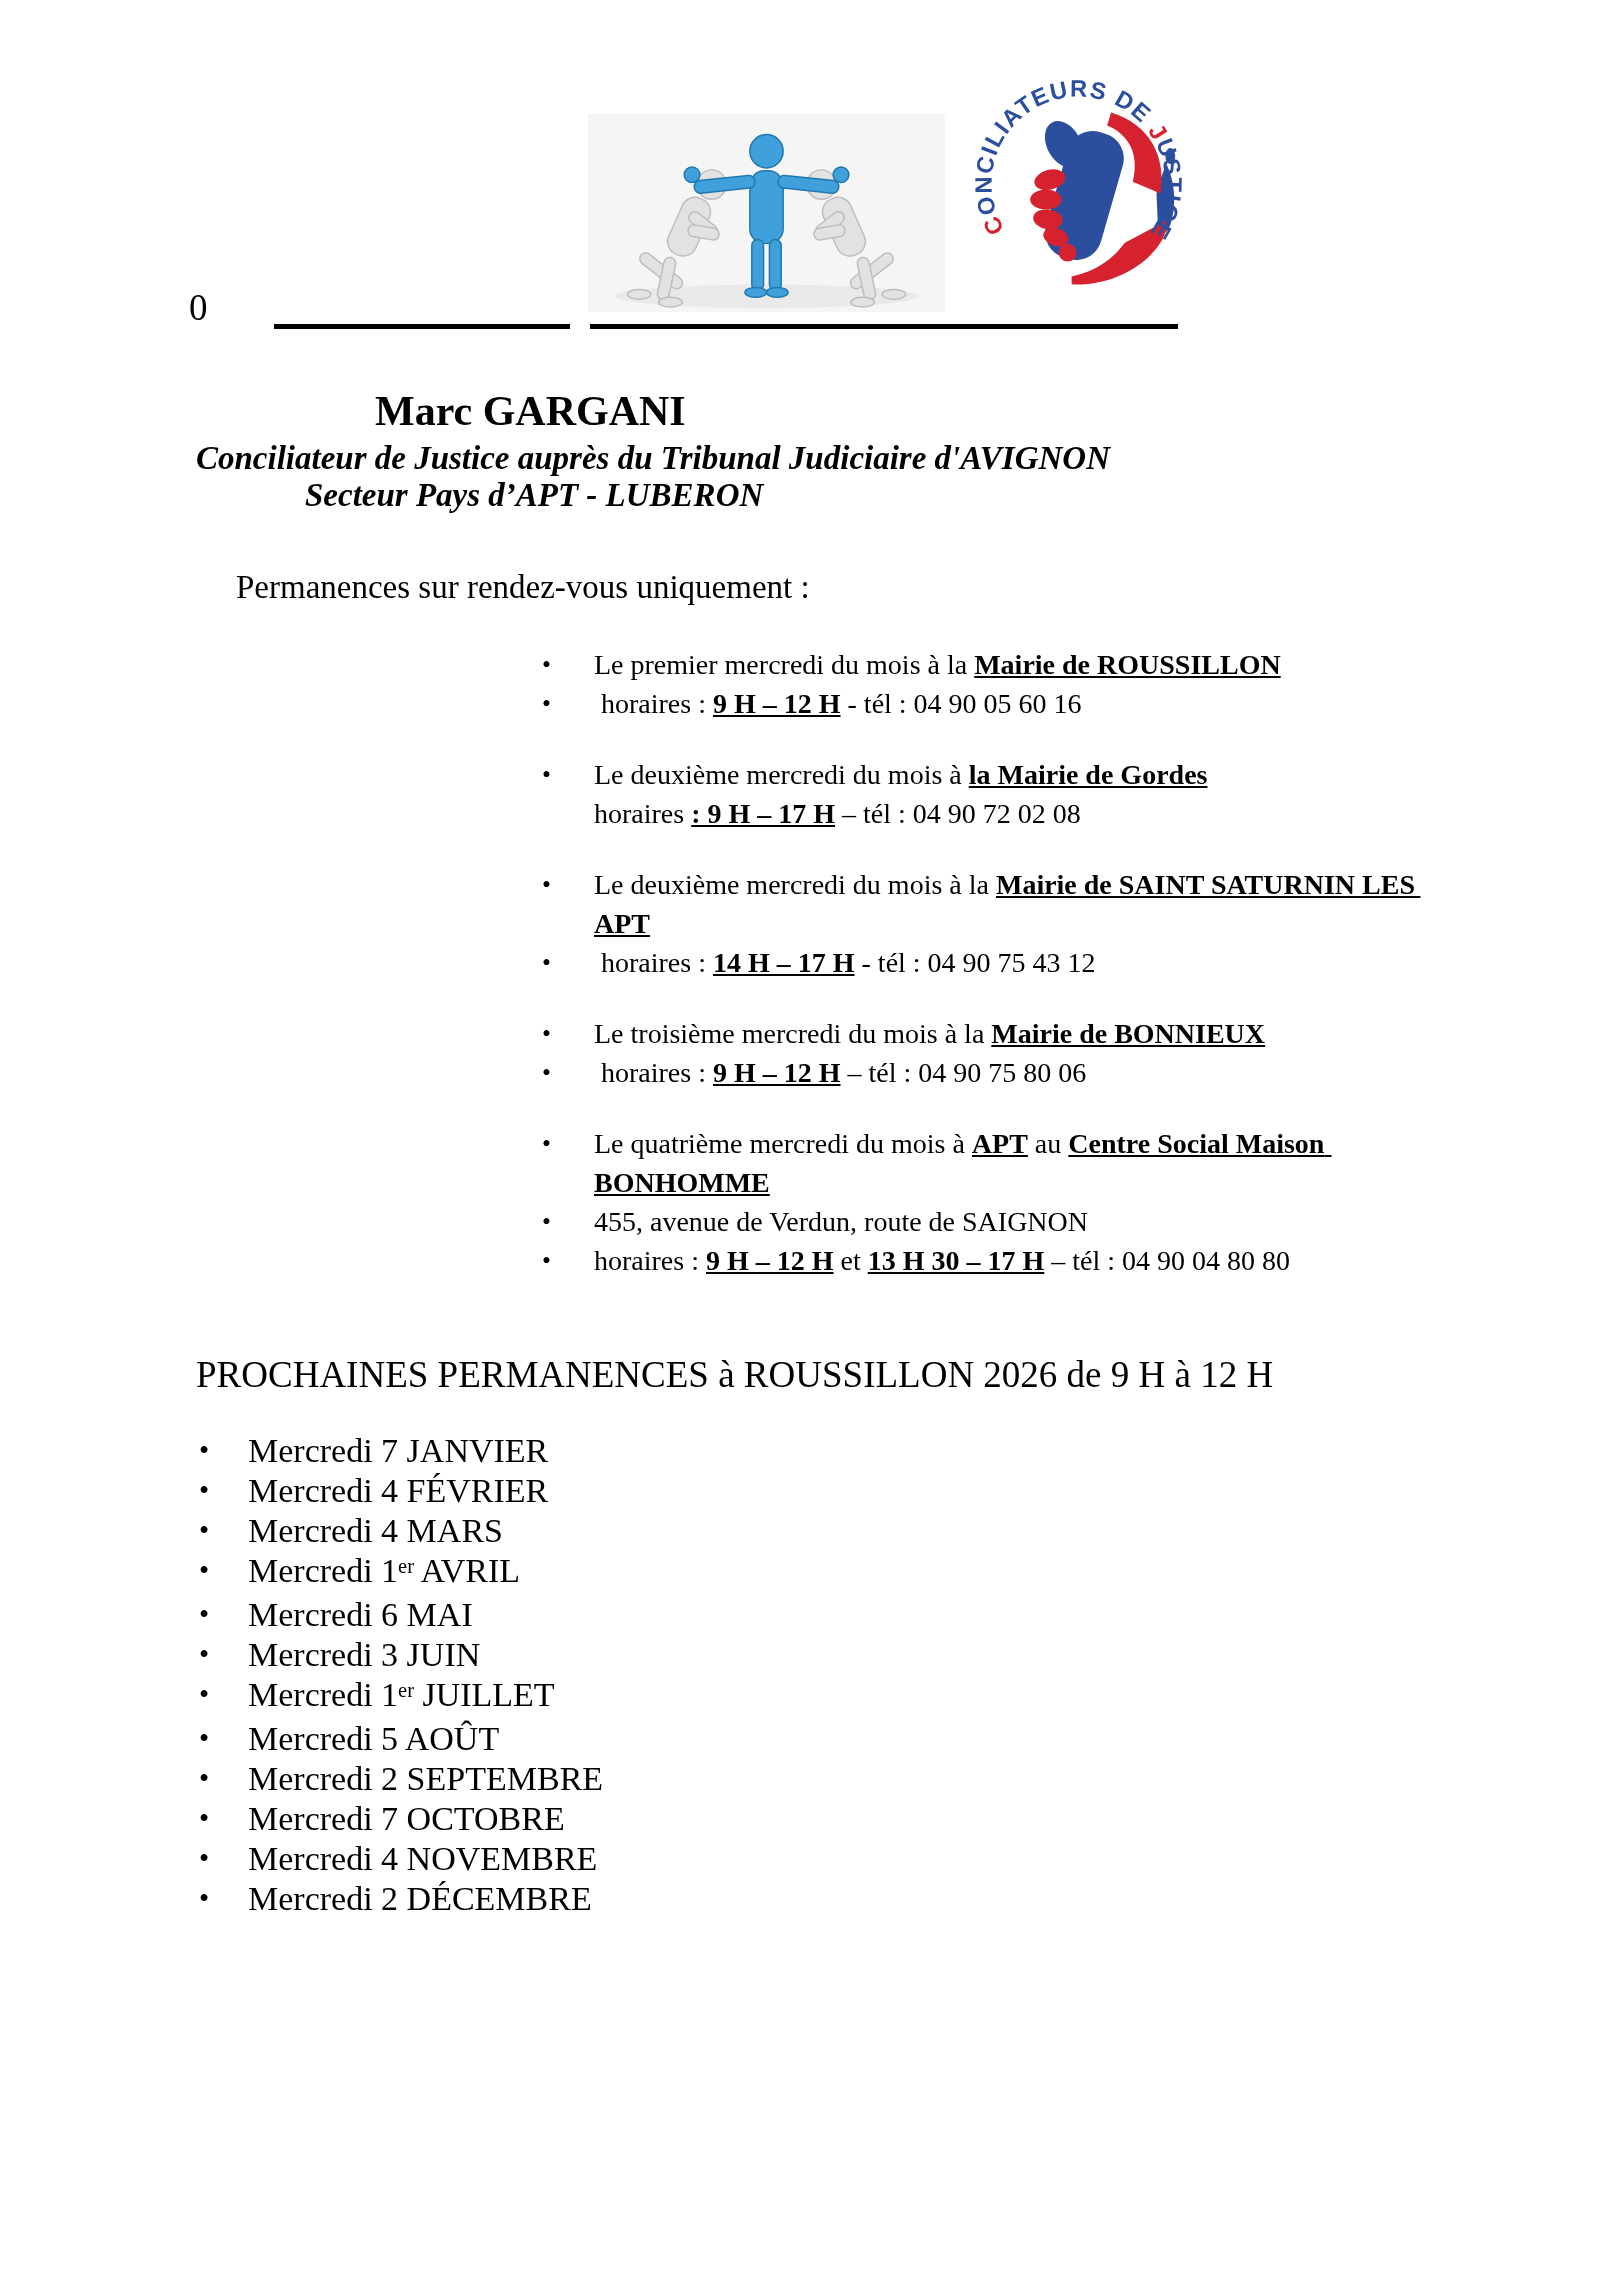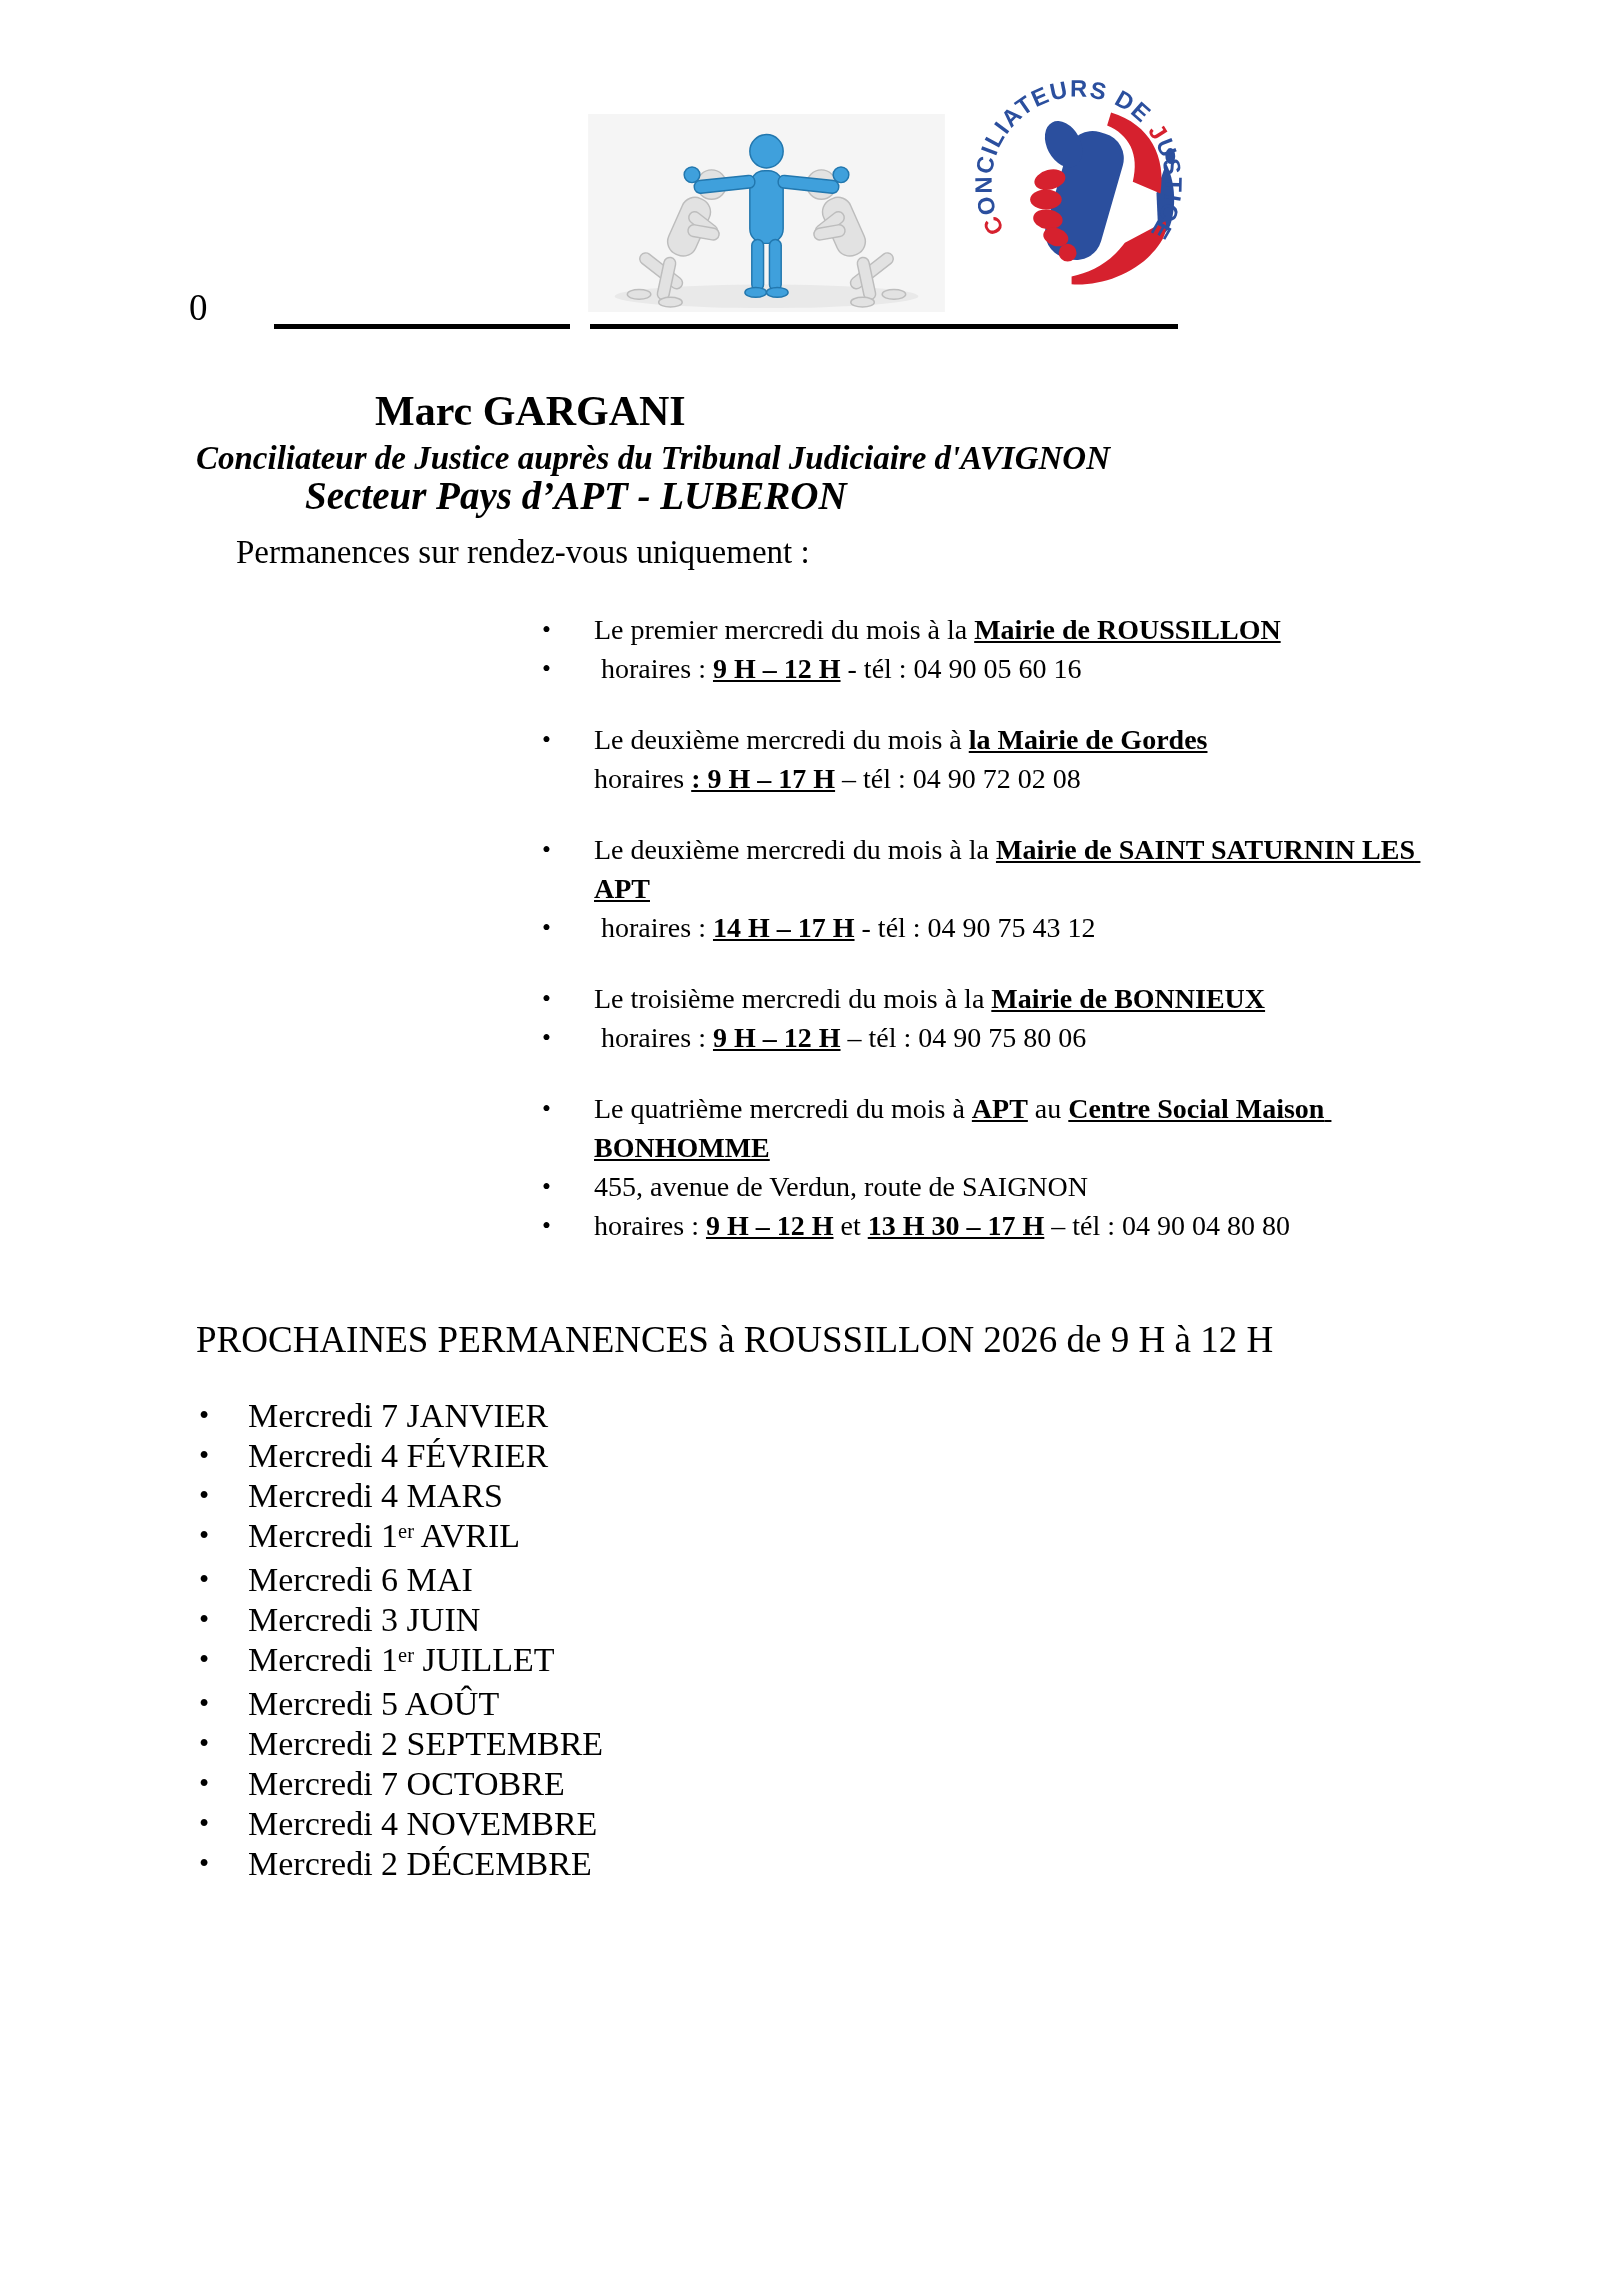--- a/index.html
+++ b/index.html
@@ -16,24 +16,24 @@
   .figures{position:absolute;left:588px;top:114px;width:357px;height:198px;}
   .circle-logo{position:absolute;left:965px;top:73px;width:227px;height:243px;}
   .rule{position:absolute;top:324px;height:4.9px;background:#000;}
   .rule1{left:274px;width:296px;}
   .rule2{left:590px;width:588px;}
 
   
   .content{position:absolute;left:196px;top:372px;width:1264px;}
   .name{margin:16px 0 0 179px;font-size:42px;font-weight:700;line-height:47px;}
   .role{font-size:33px;font-weight:700;font-style:italic;line-height:37px;margin-top:4.9px;}
-  .sector{font-size:39px;font-weight:700;font-style:italic;line-height:37px;margin-left:109px;}
+  .sector{font-size:33px;font-weight:700;font-style:italic;line-height:37px;margin-left:109px;}
   .mail{margin-top:5.9px;margin-left:40px;font-size:33px;line-height:39px;}
   .mail-link{color:#0b5bcb;text-decoration:underline;}
-  .intro{margin-left:40px;margin-top:20px;font-size:33px;line-height:37px;}
+  .intro{margin-left:40px;margin-top:55px;font-size:33px;line-height:37px;}
 
   .groups{margin-top:39px;}
   .group{margin-bottom:32px;}
   .g-line{position:relative;padding-left:398px;font-size:28px;line-height:39px;}
   .g-line span{white-space:pre-wrap;}
   .g-bullet{position:absolute;left:346px;top:0;font-size:25.5px;}
   .b{font-weight:700;text-decoration:underline;}
   .sup{font-size:60%;position:relative;top:-0.45em;}
 
   .heading{font-size:37px;font-weight:400;line-height:43px;margin:73px 0 0 0;}

